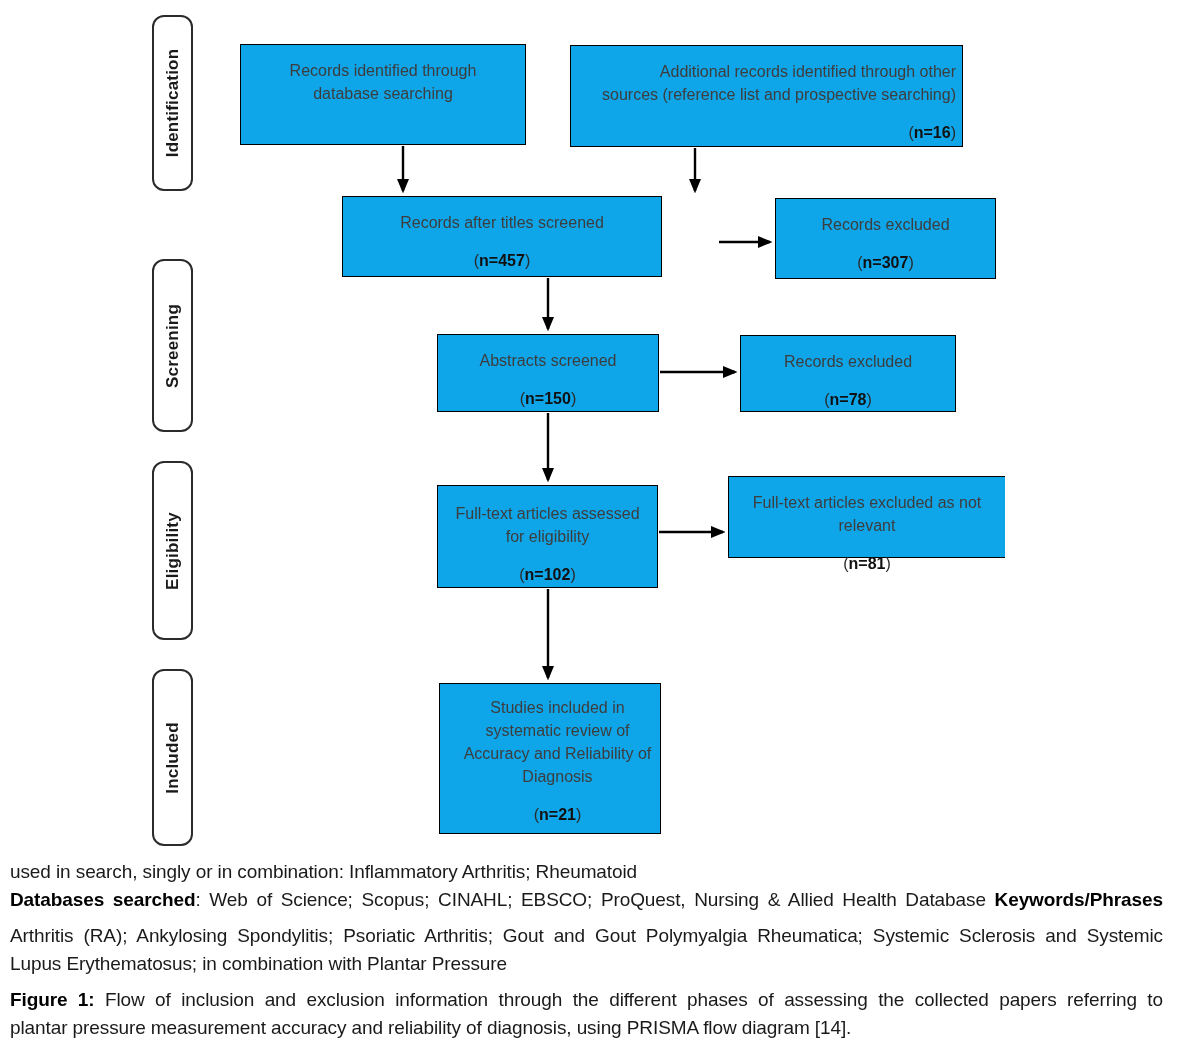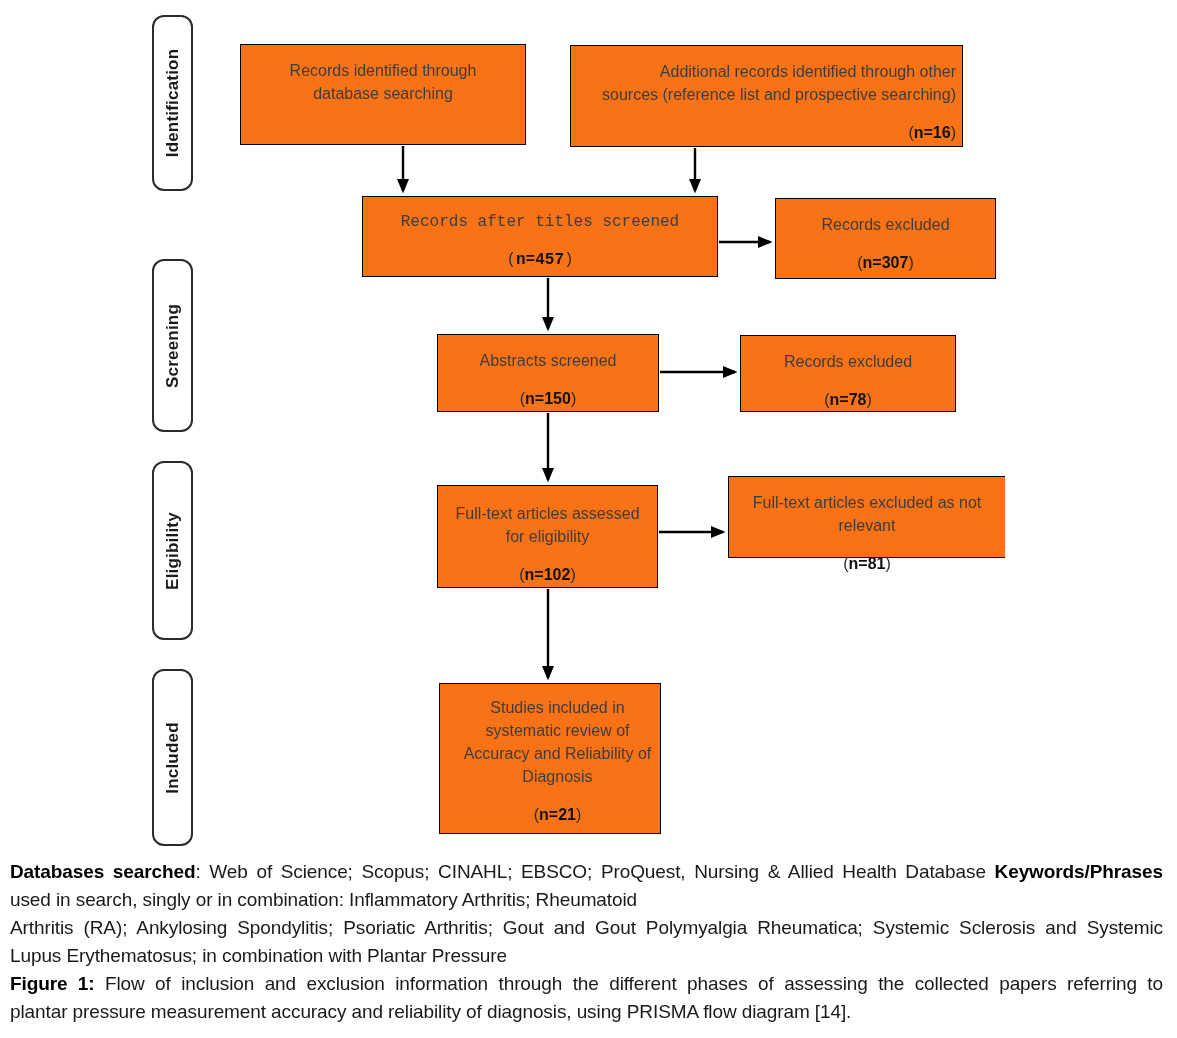--- a/index.html
+++ b/index.html
@@ -15,47 +15,47 @@
   .phase .vtext{
     position:absolute;top:50%;left:50%;transform:translate(-50%,-50%) rotate(-90deg);
     white-space:nowrap;font-weight:bold;font-size:17px;color:#1a1a1a;letter-spacing:.2px;
   }
   .ph-identification{top:15px;height:176px;}
   .ph-screening{top:259px;height:173px;}
   .ph-eligibility{top:461px;height:179px;}
   .ph-included{top:669px;height:177px;}
   
   .fbox{
-    position:absolute;border:1.5px solid #000000;background:#f97316;box-sizing:border-box;
+    position:absolute;border:1.5px solid #000000;background:#0ea5e9;box-sizing:border-box;
     text-align:center;padding:14px 6px 0 6px;font-size:16px;line-height:23px;
   }
   .box-title{white-space:pre-line;color:#3d3d3d;}
   .box-count{margin-top:15px;color:#2a2a2a;}
   .box-count b{color:#111111;}
   .bx-identified{left:240px;top:44px;width:286px;height:101px;}
   .bx-additional{left:570px;top:45px;width:393px;height:102px;text-align:right;}
-  .bx-titles{left:362px;top:196px;width:356px;height:81px;font-family:Liberation Mono, monospace;}
+  .bx-titles{left:342px;top:196px;width:320px;height:81px;}
   .bx-excl-titles{left:775px;top:198px;width:221px;height:81px;}
   .bx-abstracts{left:437px;top:334px;width:222px;height:78px;}
   .bx-excl-abstracts{left:740px;top:335px;width:216px;height:77px;}
   .bx-fulltext{left:437px;top:485px;width:221px;height:103px;padding-top:16px;}
   .bx-excl-fulltext{left:728px;top:476px;width:277px;height:82px;border-right:none;}
   .bx-included{left:439px;top:683px;width:222px;height:151px;padding-top:12px;padding-left:21px;}
   
   .arrows{position:absolute;left:0;top:0;pointer-events:none;}
   .arrows line{stroke:#000000;stroke-width:2.4;}
   
   .footer{
     position:absolute;left:10px;top:858px;width:1153px;
     font-size:19px;line-height:28px;color:#1a1a1a;letter-spacing:-0.1px;
   }
   .fline{min-height:28px;}
   .fline.j{text-align:justify;text-align-last:justify;}
   .fline b{color:#000000;}
-  .fpara{}
+  .fpara{margin-top:8px;}
 </style>
 </head>
 <body>
 
 <div class="canvas">
 
   <div class="phase ph-identification">
     <span class="vtext">Identification</span>
   </div>
   <div class="phase ph-screening">
@@ -122,22 +122,22 @@
     <line x1="719" y1="242" x2="770" y2="242" marker-end="url(#ah)"></line>
     <line x1="548" y1="278" x2="548" y2="329" marker-end="url(#ah)"></line>
     <line x1="660" y1="372" x2="735" y2="372" marker-end="url(#ah)"></line>
     <line x1="548" y1="413" x2="548" y2="480" marker-end="url(#ah)"></line>
     <line x1="659" y1="532" x2="723" y2="532" marker-end="url(#ah)"></line>
     <line x1="548" y1="589" x2="548" y2="678" marker-end="url(#ah)"></line>
   </svg>
 
   <div class="footer">
     <div>
+      <div class="fline"><span>used in search, singly or in combination: Inflammatory Arthritis; Rheumatoid</span></div>
       <div class="fline j"><b>Databases searched</b><span>: Web of Science; Scopus; CINAHL; EBSCO; ProQuest, Nursing &amp; Allied Health Database </span><b>Keywords/Phrases</b></div>
-      <div class="fline"><span>used in search, singly or in combination: Inflammatory Arthritis; Rheumatoid</span></div>
     </div>
     <div class="fpara">
       <div class="fline j"><span>Arthritis (RA); Ankylosing Spondylitis; Psoriatic Arthritis; Gout and Gout Polymyalgia Rheumatica; Systemic Sclerosis and Systemic</span></div>
       <div class="fline"><span>Lupus Erythematosus; in combination with Plantar Pressure</span></div>
     </div>
     <div class="fpara">
       <div class="fline j"><b>Figure 1:</b><span> Flow of inclusion and exclusion information through the different phases of assessing the collected papers referring to</span></div>
       <div class="fline"><span>plantar pressure measurement accuracy and reliability of diagnosis, using PRISMA flow diagram [14].</span></div>
     </div>
   </div>

